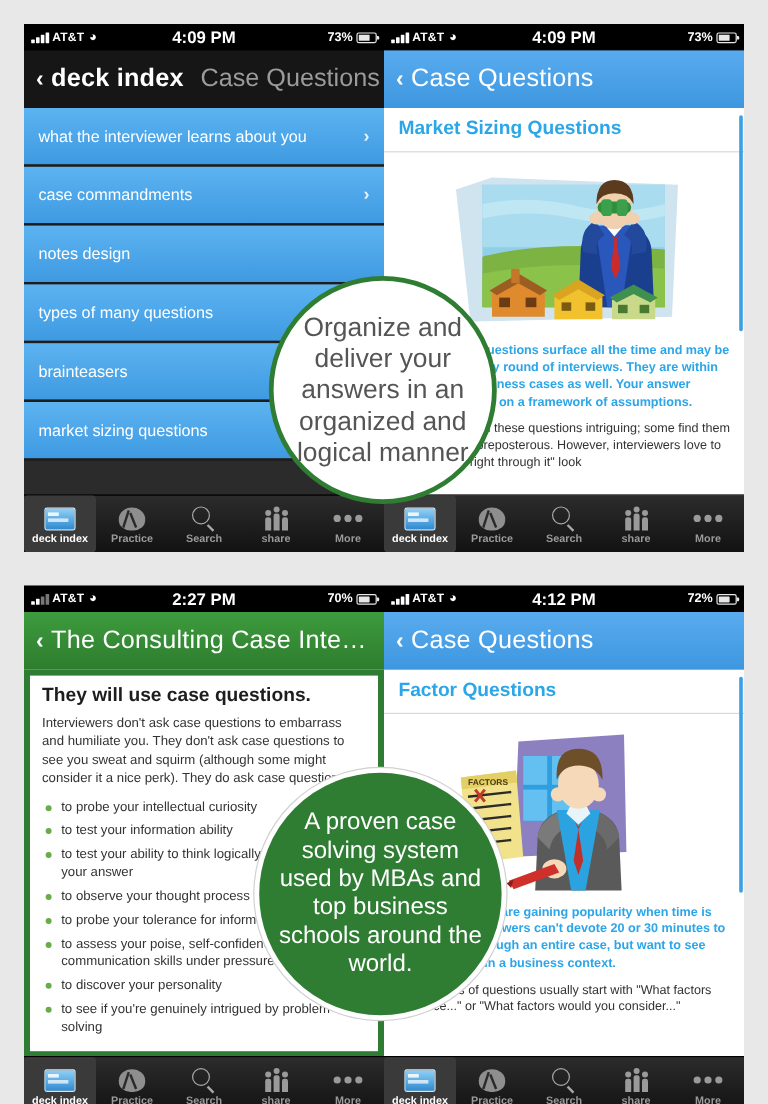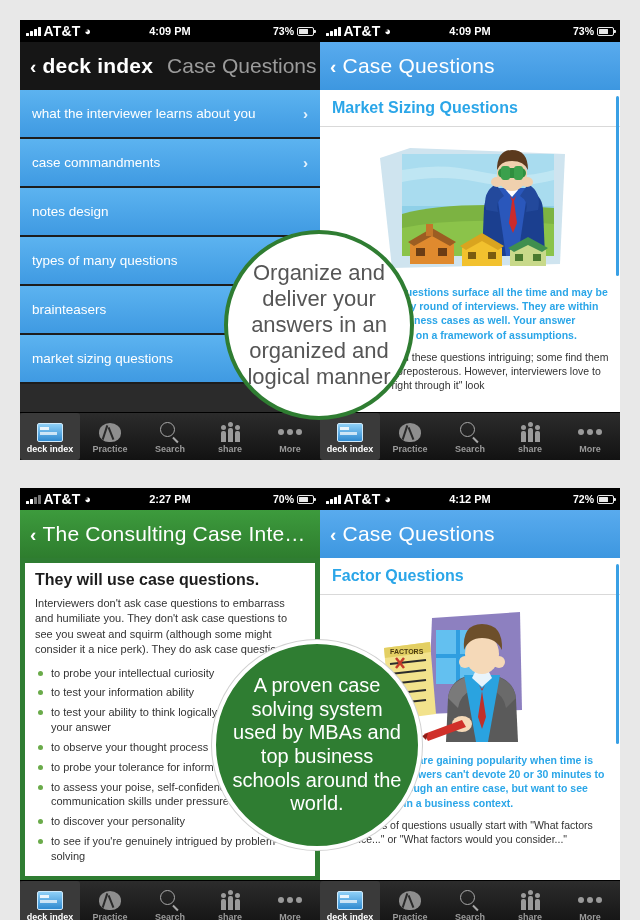--- a/index.html
+++ b/index.html
@@ -39,25 +39,25 @@
   }
   .sb-left{display:flex;align-items:center;gap:3px;}
   .bars{display:flex;align-items:flex-end;gap:1.5px;height:9px;}
   .bars i{display:block;width:2.5px;background:#fff;border-radius:.5px;}
   .bars i:nth-child(1){height:3px}
   .bars i:nth-child(2){height:5px}
   .bars i:nth-child(3){height:7px}
   .bars i:nth-child(4){height:9px}
   .bars.weak i:nth-child(3){background:#777}
   .bars.weak i:nth-child(4){background:#777}
-  .carrier{font-size:14px;letter-spacing:.2px}
+  .carrier{font-size:10px;letter-spacing:.2px}
   .wifi{font-size:11px;line-height:1;margin-left:1px}
   .sb-time{
     position:absolute;left:0;right:0;text-align:center;
-    font-size:11px;font-weight:bold;pointer-events:none;
+    font-size:14px;font-weight:bold;pointer-events:none;
   }
   .sb-right{margin-left:auto;display:flex;align-items:center;gap:3px;}
   .batt-pct{font-size:10.5px;font-weight:bold}
   .batt{
     width:17px;height:9px;border:1.2px solid #e8e8e8;border-radius:2px;
     position:relative;padding:1px;box-sizing:border-box;
   }
   .batt::after{
     content:"";position:absolute;right:-3px;top:2.5px;
     width:1.6px;height:3px;background:#e8e8e8;border-radius:0 1px 1px 0;

